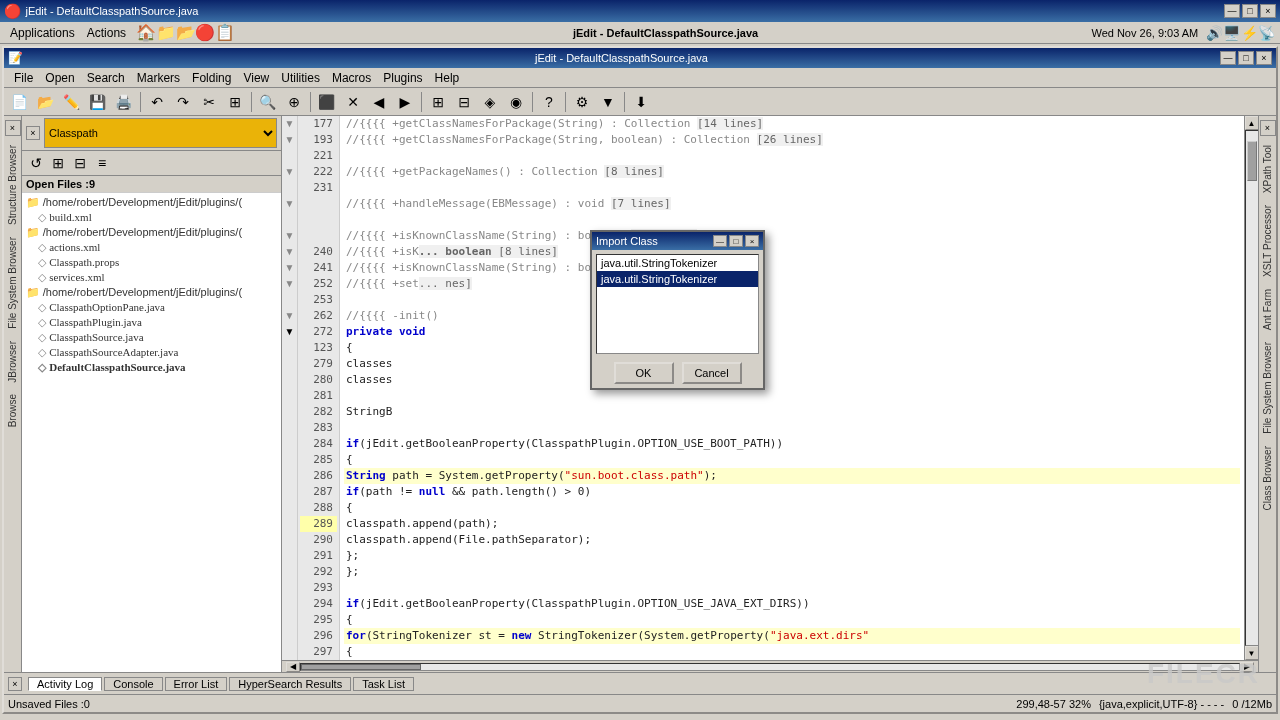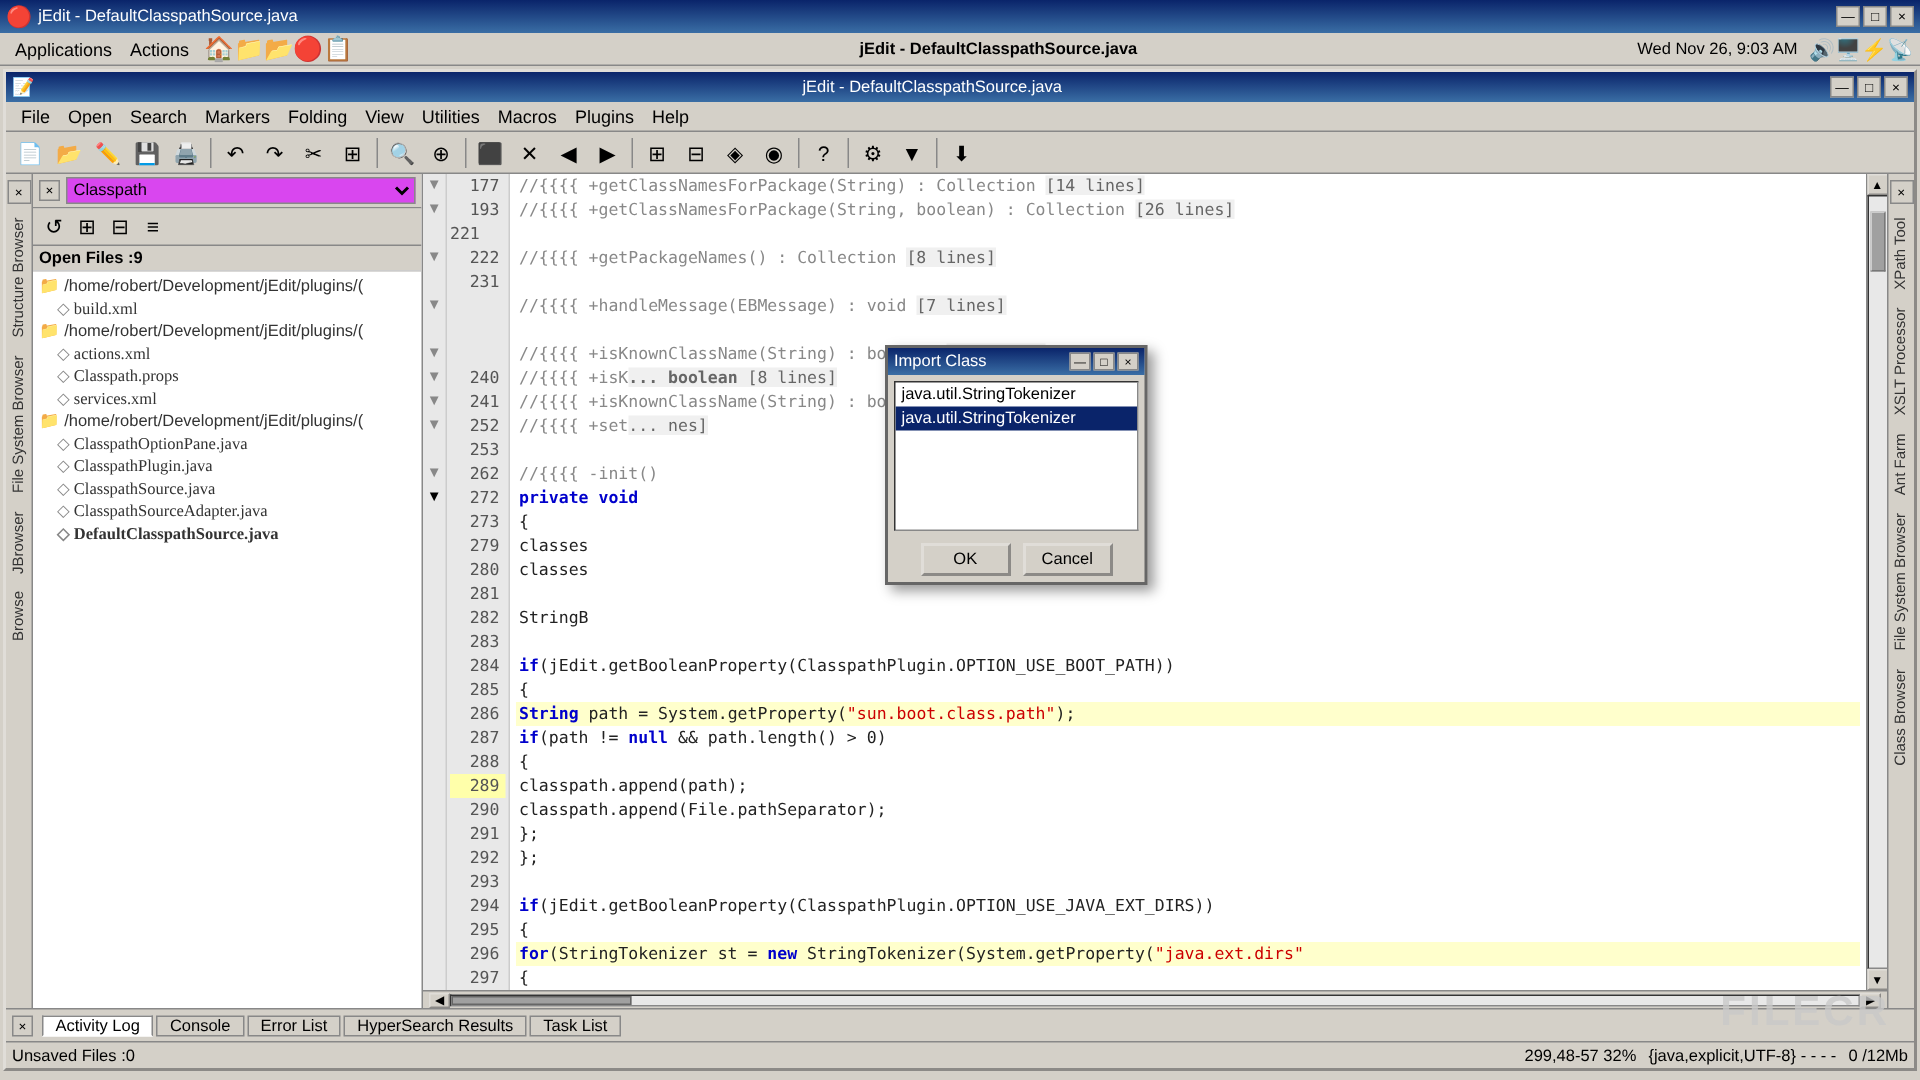--- a/index.html
+++ b/index.html
@@ -120,23 +120,23 @@
       padding: 2px 4px;
       display: flex;
       align-items: center;
       gap: 4px;
       border-bottom: 1px solid #888;
       font-size: 11px;
     }
     .dropdown-select {
       flex: 1;
       font-size: 11px;
-      background: #d946ef;
+      background: #eab308;
       border: 1px solid #888;
-      height: 18px;
+      height: 30px;
     }
     #file-tree-toolbar {
       background: #d4d0c8;
       padding: 2px 4px;
       display: flex;
       gap: 2px;
       border-bottom: 1px solid #888;
     }
     #file-tree-content {
       flex: 1;
@@ -516,30 +516,30 @@
           <div style="height:16px; line-height:16px; text-align:center; font-size:10px; color:#888;">▼</div>
           <div style="height:16px; line-height:16px; text-align:center; font-size:10px; color:#888;">▼</div>
           <div style="height:16px;"></div>
           <div style="height:16px; line-height:16px; text-align:center; font-size:10px; color:#888;">▼</div>
           <div style="height:16px; line-height:16px; text-align:center; font-size:10px; font-weight:bold; color:#000; cursor:pointer;">▼</div>
         </div>
 
         <div id="line-numbers">
           <div style="line-height:16px; text-align:right; padding-right:4px;">177</div>
           <div style="line-height:16px; text-align:right; padding-right:4px;">193</div>
-          <div style="line-height:16px; padding-right:4px;">221</div>
+          <div style="line-height:16px; text-align:right; padding-right:4px;">221</div>
           <div style="line-height:16px; text-align:right; padding-right:4px;">222</div>
           <div style="line-height:16px; text-align:right; padding-right:4px;">231</div>
           <div style="line-height:16px; text-align:right; padding-right:4px;margin-top:48px;">240</div>
           <div style="line-height:16px; text-align:right; padding-right:4px;">241</div>
           <div style="line-height:16px; text-align:right; padding-right:4px;">252</div>
           <div style="line-height:16px; text-align:right; padding-right:4px;">253</div>
           <div style="line-height:16px; text-align:right; padding-right:4px;">262</div>
           <div style="line-height:16px; text-align:right; padding-right:4px;">272</div>
-          <div style="line-height:16px; text-align:right; padding-right:4px;">273</div>
+          <div style="line-height:16px; text-align:right; padding-right:4px;">123</div>
           <div style="line-height:16px; text-align:right; padding-right:4px;">279</div>
           <div style="line-height:16px; text-align:right; padding-right:4px;">280</div>
           <div style="line-height:16px; text-align:right; padding-right:4px;">281</div>
           <div style="line-height:16px; text-align:right; padding-right:4px;">282</div>
           <div style="line-height:16px; text-align:right; padding-right:4px;">283</div>
           <div style="line-height:16px; text-align:right; padding-right:4px;">284</div>
           <div style="line-height:16px; text-align:right; padding-right:4px;">285</div>
           <div style="line-height:16px; text-align:right; padding-right:4px;">286</div>
           <div style="line-height:16px; text-align:right; padding-right:4px;">287</div>
           <div style="line-height:16px; text-align:right; padding-right:4px;">288</div>

